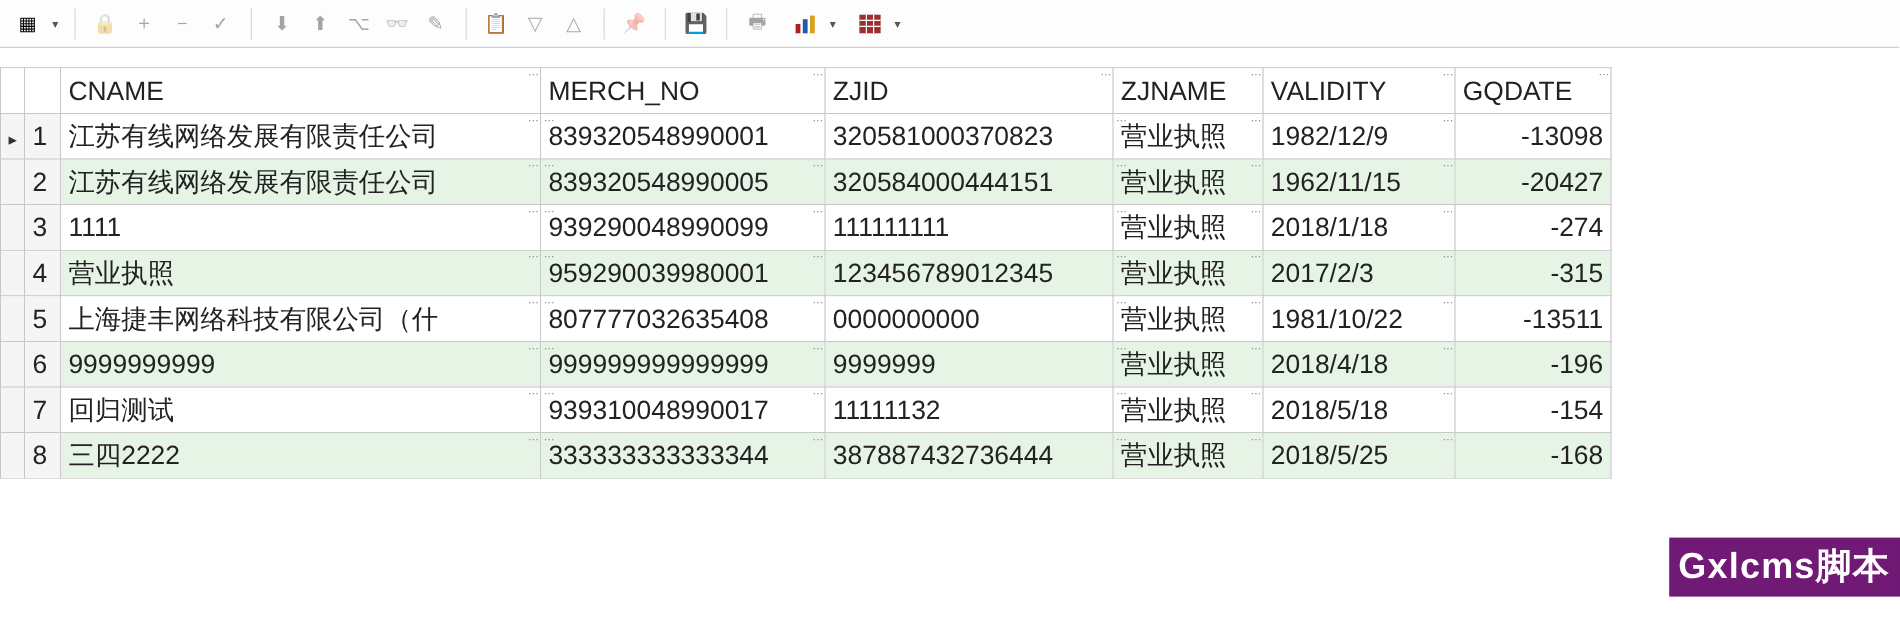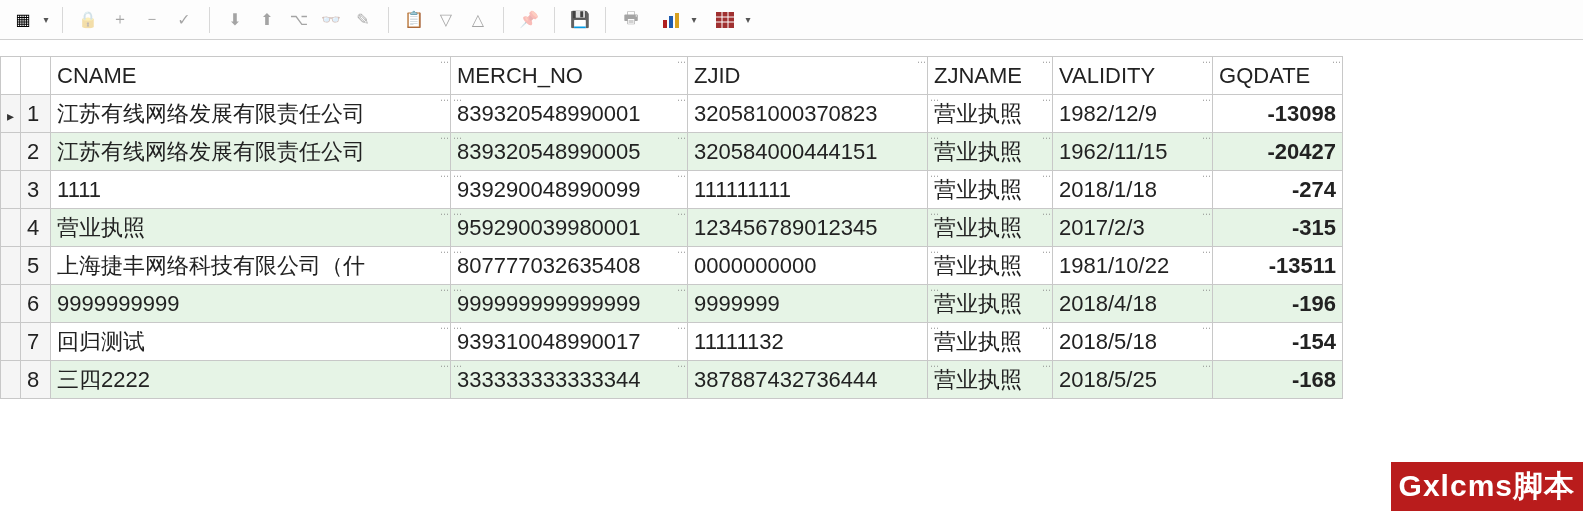--- a/index.html
+++ b/index.html
@@ -104,21 +104,21 @@
     .col-gqdate  { width: 130px; text-align: right; }
     
     .datagrid td {
       font-size: 22px;
       color:#222;
     }
     
     tr.even td.data-cell { background: #e6f4e6; }
     tr.odd  td.data-cell { background: #ffffff; }
     
-    td.gqdate { text-align: right; font-weight: bold; }
+    td.gqdate { text-align: right; }
     
     .cell-ind {
       position:absolute;
       right:1px; top:1px;
       font-size:9px;
       color:#888;
       line-height:1;
     }
     .cell-ind-left {
       position:absolute;
@@ -130,22 +130,22 @@
     
     .row-marker {
       font-size: 14px;
       color:#333;
     }
     
     
     .watermark {
       position: fixed;
       right: 0;
-      bottom: 10px;
-      background: #b91c1c;
+      bottom: 24px;
+      background: #701a75;
       color: #fff;
       font-size: 30px;
       font-weight: bold;
       padding: 4px 8px 4px 8px;
       letter-spacing: 1px;
     }
 
     .bars-icon svg, .table-icon svg { display:block;}
   </style>
 </head>

